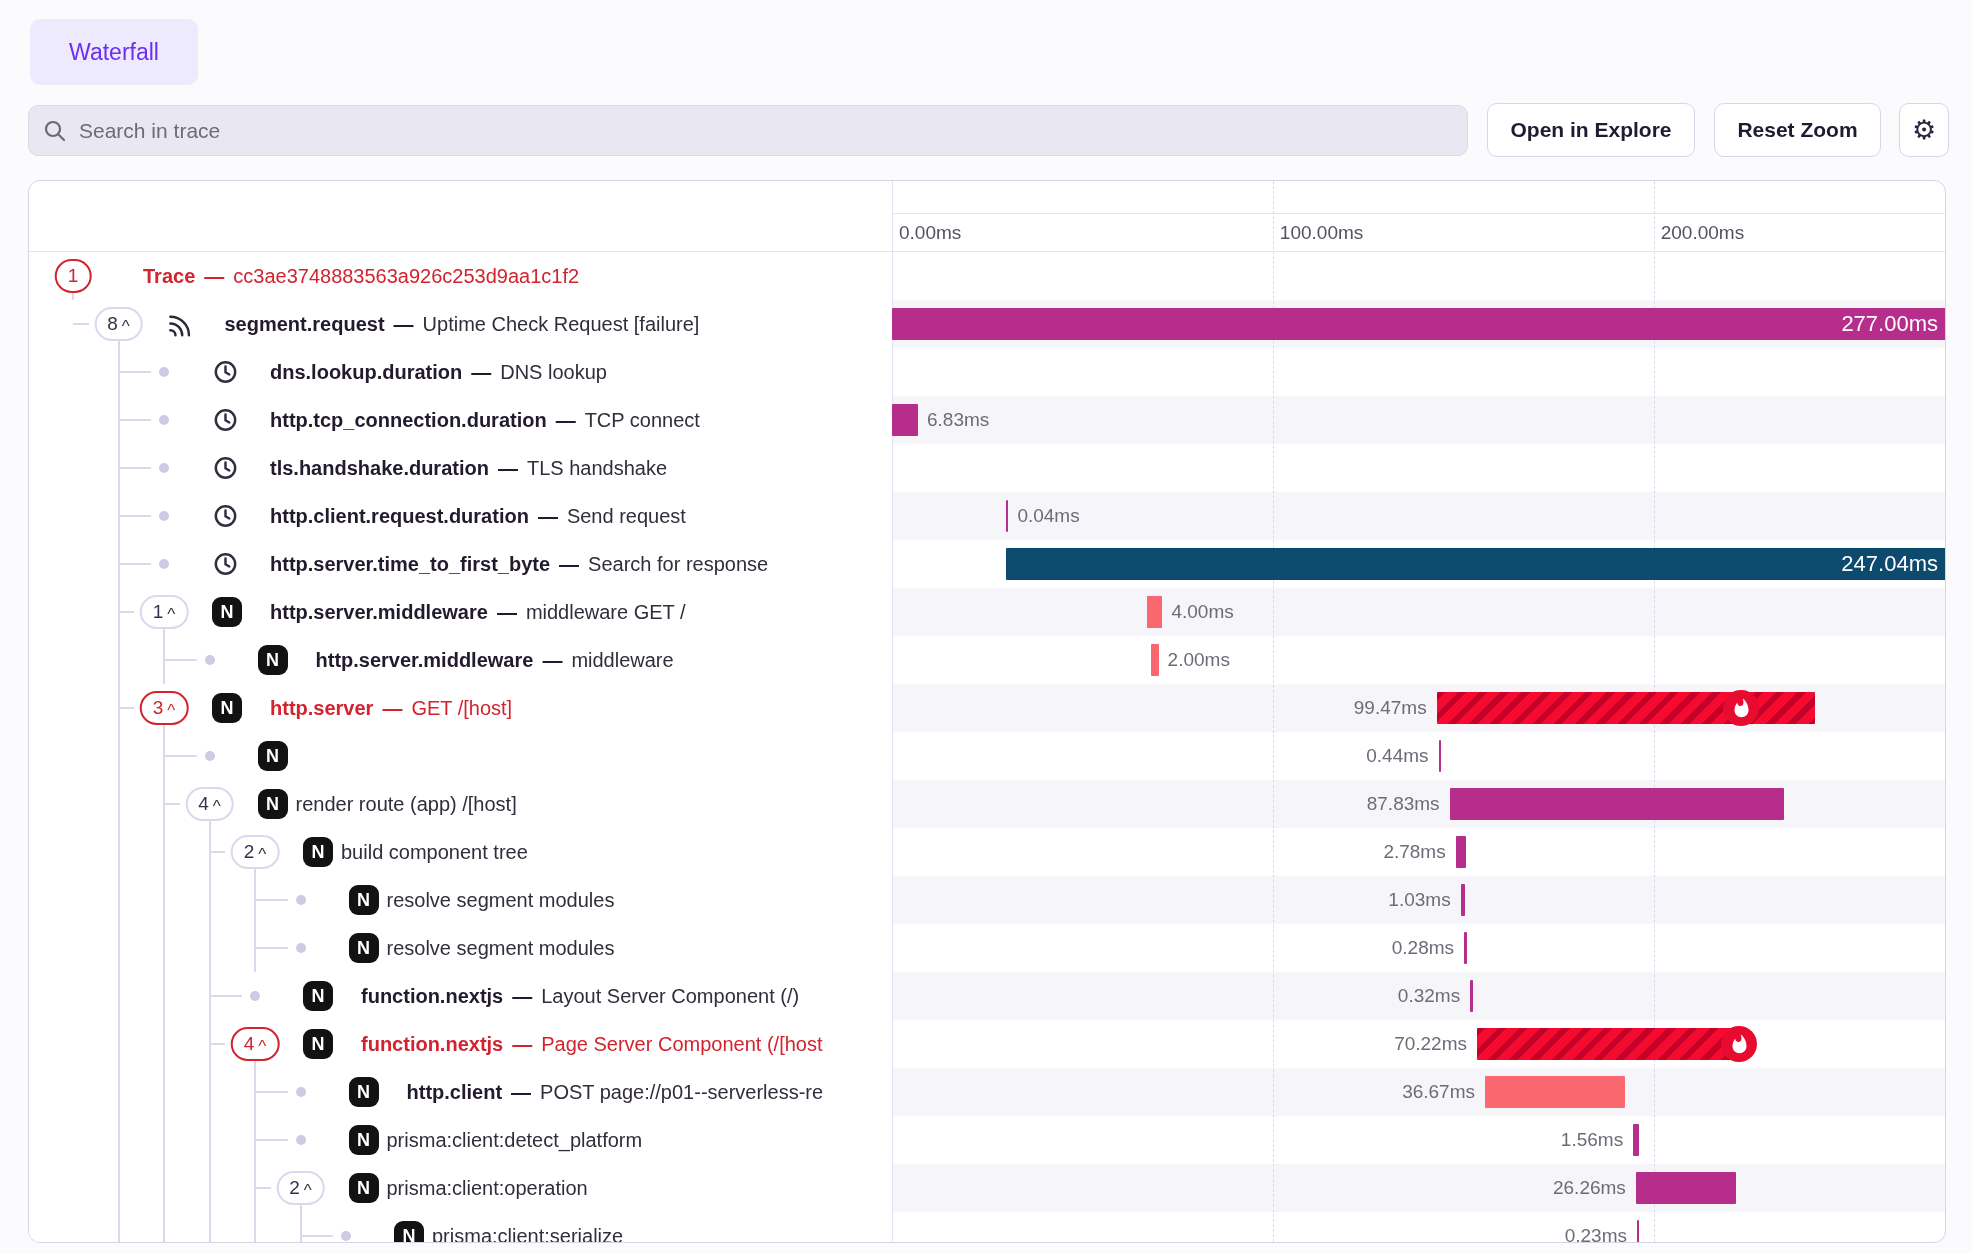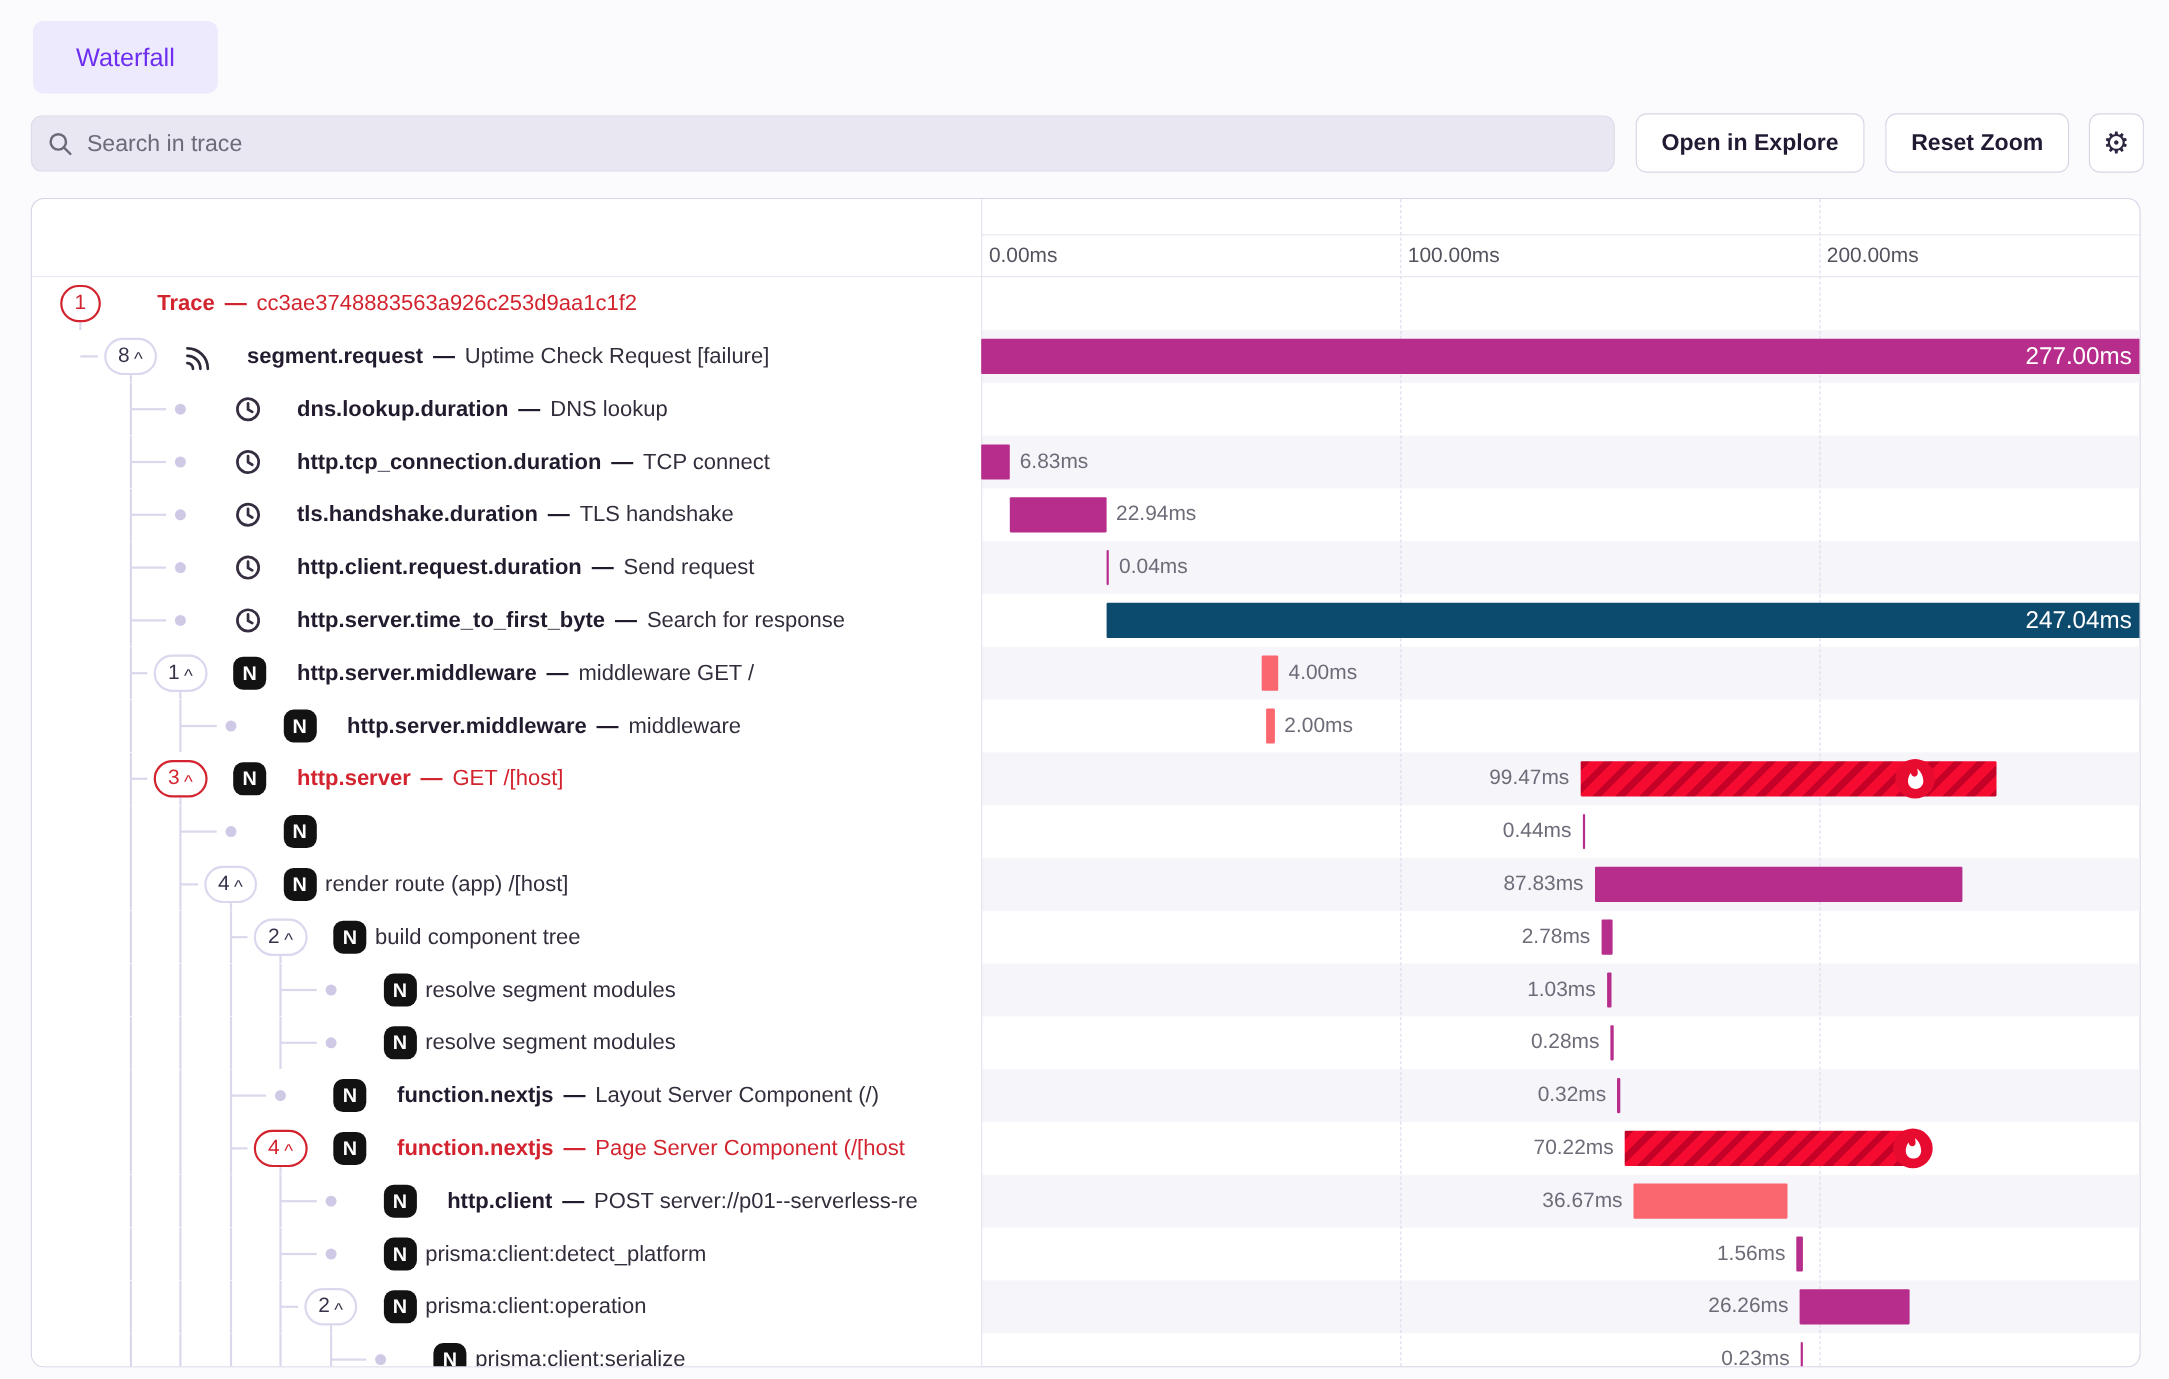--- a/index.html
+++ b/index.html
@@ -198,24 +198,20 @@
               <circle cx="12" cy="12" r="8.6"></circle>
               <path d="M12 7.2v5l3.4 2"></path>
             </svg>
           </span>
           <div class="rowtext" style="left: 221px;">
             <b>tls.handshake.duration</b>
             <span class="sep">—</span>
             <span>TLS handshake</span>
           </div>
         </div>
-        <div class="rowR">
-          <div class="bar" style="left: 26.2798px; width: 87.3708px; background: rgb(182, 45, 140);"></div>
-          <div class="durlabel" style="left: 122.651px;">22.94ms</div>
-        </div>
       </div>
       <div class="trow">
         <div class="rowL">
           <div class="guide" style="left: 88.5px;"></div>
           <div class="elbow" style="left: 89.5px; width: 32.5px;"></div>
           <div class="dot" style="left: 135px;"></div>
           <span class="icon" style="left: 183px;">
             <svg width="27" height="27" viewBox="0 0 24 24" fill="none" stroke="#352d40" stroke-width="2.2" stroke-linecap="round">
               <circle cx="12" cy="12" r="8.6"></circle>
               <path d="M12 7.2v5l3.4 2"></path>
@@ -484,21 +480,21 @@
           <div class="guide" style="left: 179.5px;"></div>
           <div class="guide" style="left: 225px;"></div>
           <div class="elbow" style="left: 226px; width: 32.5px;"></div>
           <div class="dot" style="left: 271.5px;"></div>
           <span class="icon" style="left: 319.5px;">
             <span class="nexticon">N</span>
           </span>
           <div class="rowtext" style="left: 357.5px;">
             <b>http.client</b>
             <span class="sep">—</span>
-            <span>POST server://p01--serverless-re</span>
+            <span>POST page://p01--serverless-re</span>
           </div>
         </div>
         <div class="rowR alt">
           <div class="bar" style="left: 593.009px; width: 139.664px; background: rgb(250, 103, 110);"></div>
           <div class="durlabel" style="right: 471.991px;">36.67ms</div>
         </div>
       </div>
       <div class="trow">
         <div class="rowL">
           <div class="guide" style="left: 88.5px;"></div>

